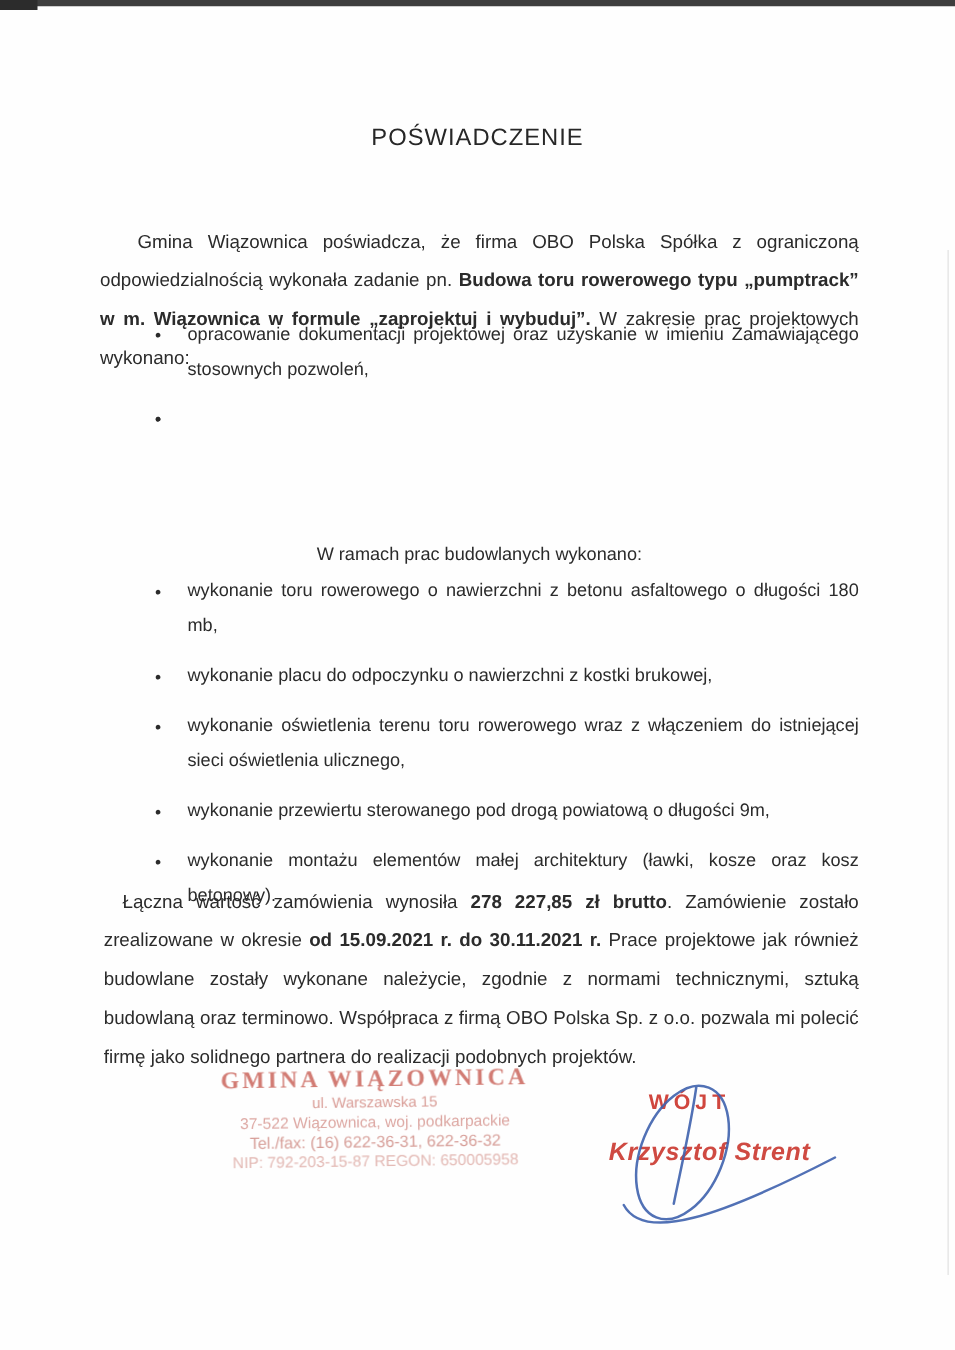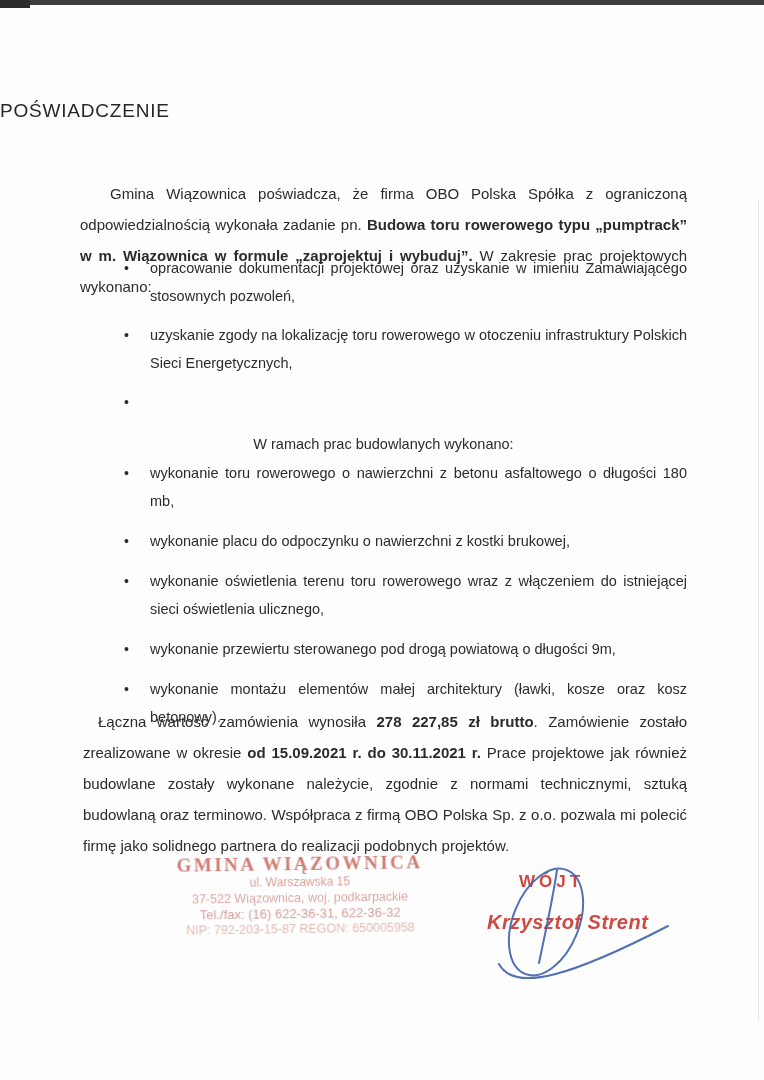--- a/index.html
+++ b/index.html
@@ -12,21 +12,21 @@
     overflow:hidden;
   }
   .page{position:absolute;inset:0;background:#fefefe;}
   
   .scan-top{position:absolute;top:0;left:0;width:764px;height:5px;background:#3e3e3e;}
   .scan-corner{position:absolute;top:0;left:0;width:30px;height:8px;background:#2c2c2c;}
   .scan-right{position:absolute;top:200px;right:5px;width:1px;height:820px;background:#e2e2e2;}
 
   .title{
     position:absolute;top:100px;left:0;width:764px;
-    text-align:left;
+    text-align:center;
     font-size:19px;letter-spacing:.8px;
     color:#272727;font-weight:500;
   }
 
   .para{
     position:absolute;left:80px;width:607px;
     font-size:15px;line-height:31px;
     text-align:justify;
     color:#2b2b2b;
   }
@@ -102,21 +102,20 @@
 
   <p class="para" id="p1"><span>Gmina Wiązownica poświadcza, że firma OBO Polska Spółka z ograniczoną odpowiedzialnością wykonała zadanie pn. </span><span class="b">Budowa toru rowerowego typu „pumptrack” w m. Wiązownica w formule „zaprojektuj i wybuduj”. </span><span>W zakresie prac projektowych wykonano:</span></p>
 
   <ul class="blist" id="list1">
     <li>
       <span class="dot">•</span>
       <span>opracowanie dokumentacji projektowej oraz uzyskanie w imieniu Zamawiającego stosownych pozwoleń,</span>
     </li>
     <li>
       <span class="dot">•</span>
-      <span>uzyskanie zgody na lokalizację toru rowerowego w otoczeniu infrastruktury Polskich Sieci Energetycznych,</span>
     </li>
     <li>
       <span class="dot">•</span>
     </li>
   </ul>
 
   <div class="sect-head">W ramach prac budowlanych wykonano:</div>
 
   <ul class="blist" id="list2">
     <li>

